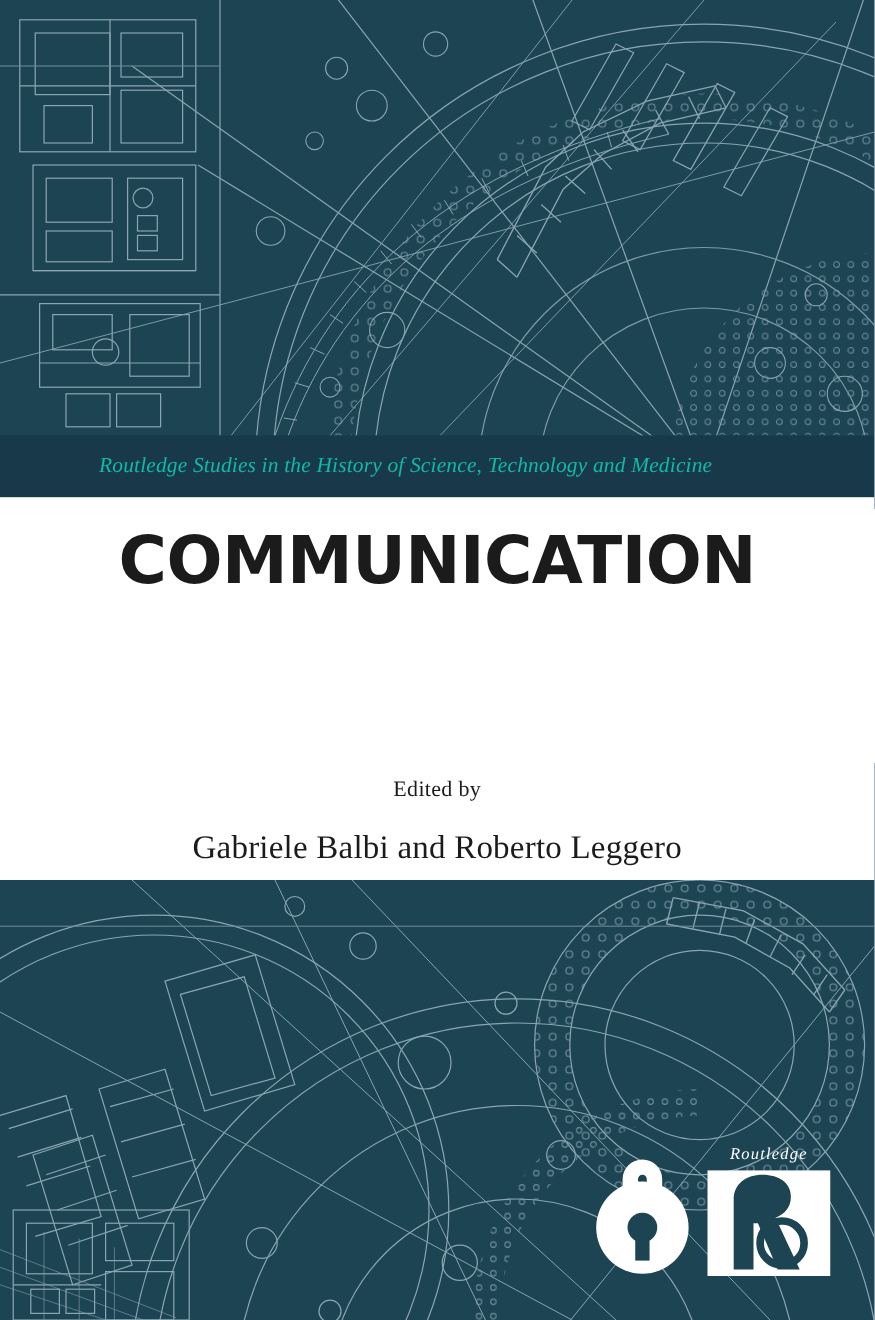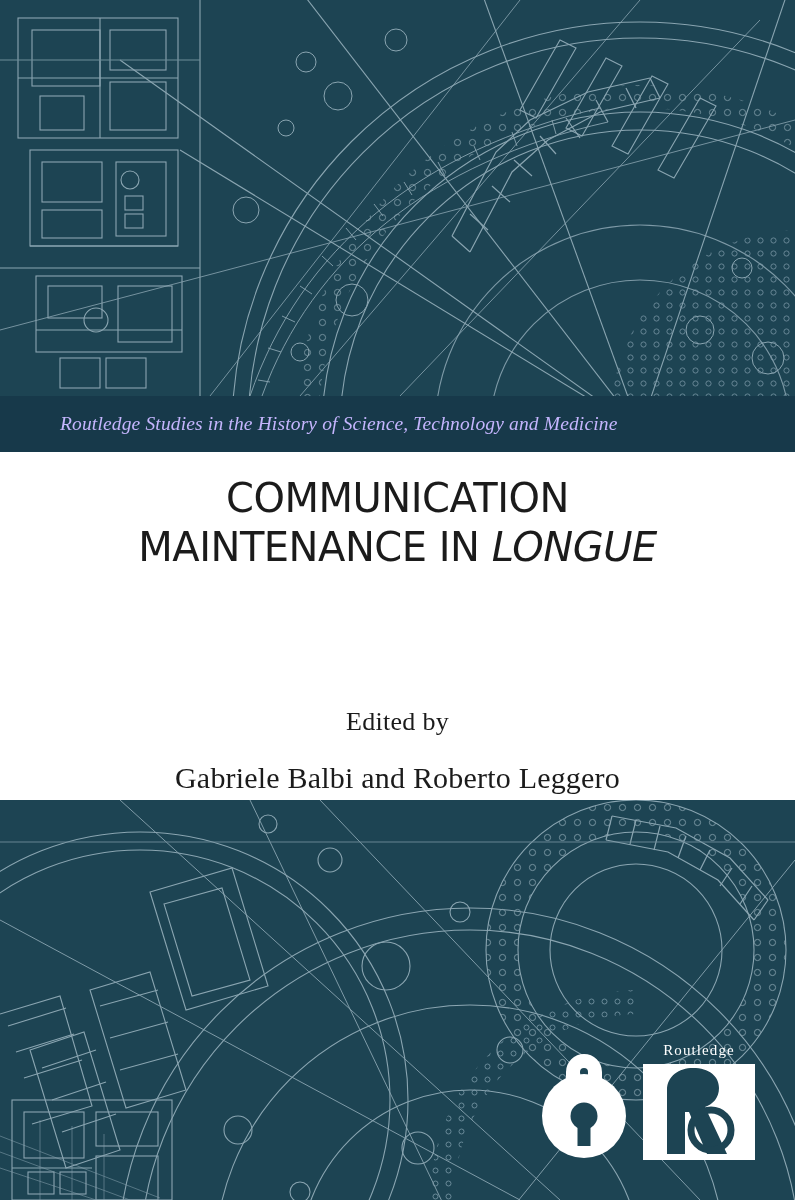--- a/index.html
+++ b/index.html
@@ -42,26 +42,26 @@
     position: absolute;
     left: 0; top: 396px;
     width: 795px;
     height: 56px;
     background: #17394a;
     display: flex;
     align-items: center;
     overflow: hidden;
   }
   .series-text {
-    color: #c4b5fd;
+    color: #14b8a6;
     font-family: "Liberation Serif", serif;
     font-style: italic;
     font-size: 19.5px;
     letter-spacing: 0.15px;
-    padding-left: 60px;
+    padding-left: 90px;
     white-space: nowrap;
   }
 
   
   .title-area {
     position: absolute;
     left: 0; top: 452px;
     width: 795px;
     height: 348px;
     background: #ffffff;
@@ -69,39 +69,39 @@
   .title-block {
     position: absolute;
     left: 0; top: 22px;
     width: 795px;
     padding: 0 60px;
     box-sizing: border-box;
     text-align: center;
   }
   .title-line {
     font-family: "DejaVu Sans", sans-serif;
-    font-weight: normal;
-    font-size: 40px;
+    font-weight: bold;
+    font-size: 60px;
     line-height: 1.22;
     color: #1b1b1b;
     letter-spacing: -0.5px;
   }
   .title-line .ital {
     font-style: italic;
   }
   .byline {
     position: absolute;
     left: 0;
     top: 255px;
     width: 795px;
     text-align: center;
   }
   .byline-edited {
     font-family: "Liberation Serif", serif;
-    font-size: 26px;
+    font-size: 20px;
     color: #1b1b1b;
     letter-spacing: 0.3px;
   }
   .byline-names {
     font-family: "Liberation Serif", serif;
     font-size: 30px;
     color: #1b1b1b;
     margin-top: 24px;
     letter-spacing: 0.2px;
   }
@@ -113,20 +113,21 @@
     top: 1036px;
     width: 96px;
     height: 124px;
   }
   .routledge-logo {
     position: absolute;
     left: 643px;
     top: 1034px;
     width: 132px;
     height: 126px;
+    font-style: italic;
   }
   .routledge-word {
     position: absolute;
     left: 0;
     top: 8px;
     width: 112px;
     text-align: center;
     color: #ffffff;
     font-family: "Liberation Serif", serif;
     font-size: 15px;
@@ -261,21 +262,20 @@
     </svg>
   </div>
 
   <div class="series-band">
     <div class="series-text">Routledge Studies in the History of Science, Technology and Medicine</div>
   </div>
 
   <div class="title-area">
     <div class="title-block">
       <div class="title-line">COMMUNICATION</div>
-      <div class="title-line"><span>MAINTENANCE IN </span><span class="ital">LONGUE</span></div>
     </div>
     <div class="byline">
       <div class="byline-edited">Edited by</div>
       <div class="byline-names">Gabriele Balbi and Roberto Leggero</div>
     </div>
   </div>
 
   <div class="art-bottom">
     <svg class="art-svg" width="795" height="400" viewBox="0 0 795 400">
       <defs>

